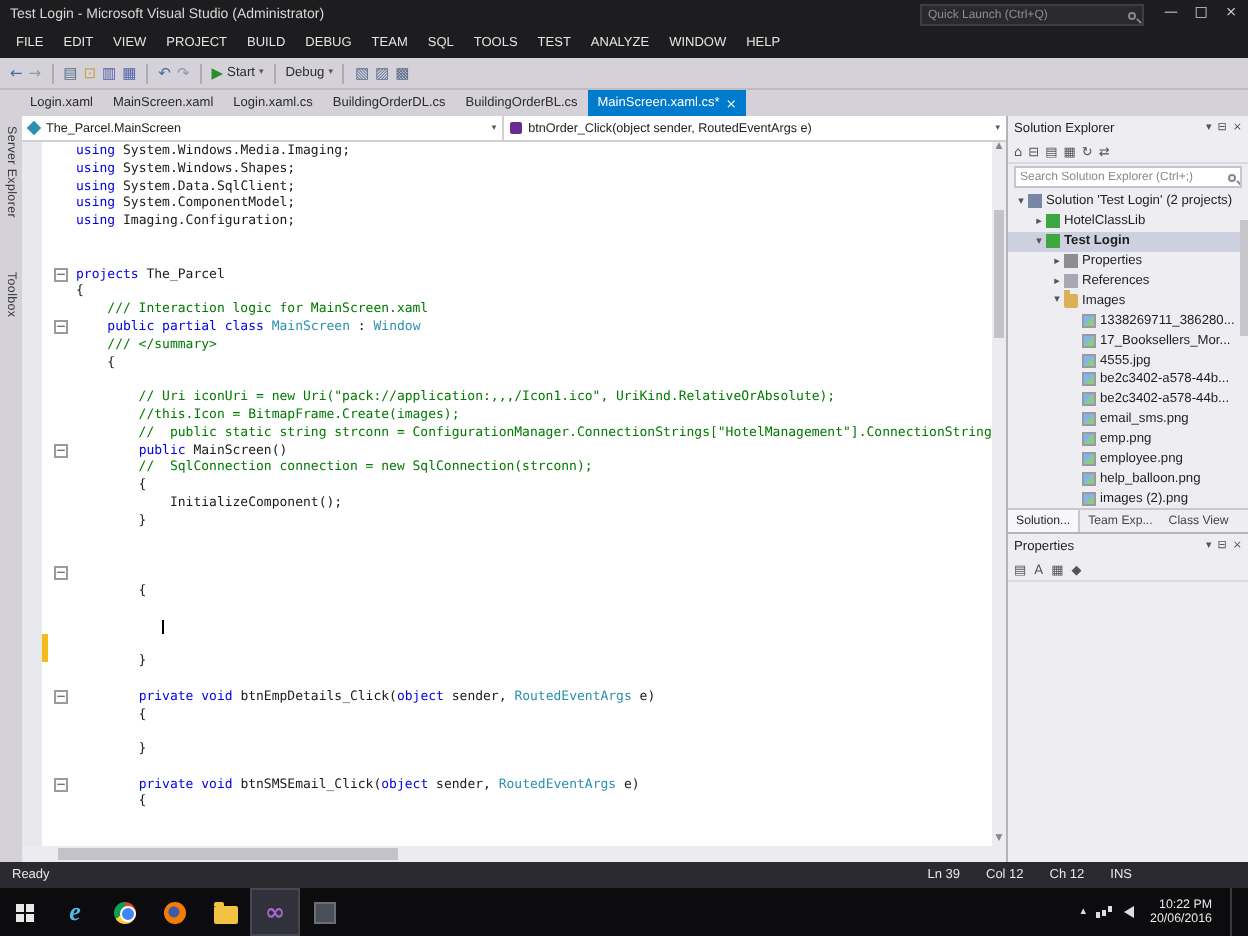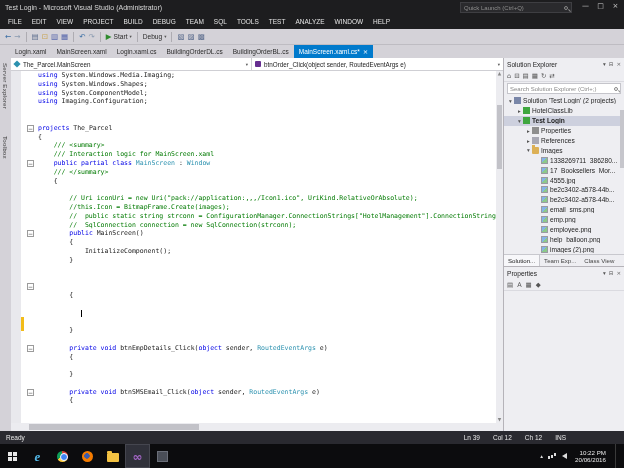--- a/index.html
+++ b/index.html
@@ -258,37 +258,37 @@
         </div>
       </div>
       <div id="codearea">
         <div id="iconmargin"></div>
         <div id="trackmargin">
           <div id="changemark"></div>
         </div>
         <div id="codelines">
             <div class="code-line"><span class="code-text"><span class="tk-k">using</span><span class="tk-p"> System.Windows.Media.Imaging;</span></span></div>
             <div class="code-line"><span class="code-text"><span class="tk-k">using</span><span class="tk-p"> System.Windows.Shapes;</span></span></div>
+            <div class="code-line"><span class="code-text"><span class="tk-k">using</span><span class="tk-p"> System.Data.SqlClient;</span></span></div>
             <div class="code-line"><span class="code-text"><span class="tk-k">using</span><span class="tk-p"> System.ComponentModel;</span></span></div>
             <div class="code-line"><span class="code-text"><span class="tk-k">using</span><span class="tk-p"> Imaging.Configuration;</span></span></div>
             <div class="code-line"><span class="code-text"></span></div>
             <div class="code-line"><span class="code-text"></span></div>
             <div class="code-line"><span class="fold-box">−</span><span class="code-text"><span class="tk-k">projects</span><span class="tk-p"> The_Parcel</span></span></div>
             <div class="code-line"><span class="code-text"><span class="tk-p">{</span></span></div>
-            <div class="code-line"><span class="code-text"><span class="tk-c">    /// &lt;summary&gt;</span></span></div>
             <div class="code-line"><span class="code-text"><span class="tk-c">    /// Interaction logic for MainScreen.xaml</span></span></div>
             <div class="code-line"><span class="fold-box">−</span><span class="code-text"><span class="tk-p">    </span><span class="tk-k">public partial class</span><span class="tk-p"> </span><span class="tk-t">MainScreen</span><span class="tk-p"> : </span><span class="tk-t">Window</span></span></div>
             <div class="code-line"><span class="code-text"><span class="tk-c">    /// &lt;/summary&gt;</span></span></div>
             <div class="code-line"><span class="code-text"><span class="tk-p">    {</span></span></div>
             <div class="code-line"><span class="code-text"></span></div>
             <div class="code-line"><span class="code-text"><span class="tk-c">        // Uri iconUri = new Uri("pack://application:,,,/Icon1.ico", UriKind.RelativeOrAbsolute);</span></span></div>
             <div class="code-line"><span class="code-text"><span class="tk-c">        //this.Icon = BitmapFrame.Create(images);</span></span></div>
             <div class="code-line"><span class="code-text"><span class="tk-c">        //  public static string strconn = ConfigurationManager.ConnectionStrings["HotelManagement"].ConnectionString;</span></span></div>
+            <div class="code-line"><span class="fold-box">−</span><span class="code-text"><span class="tk-p">        </span><span class="tk-k">public</span><span class="tk-p"> MainScreen()</span></span></div>
             <div class="code-line"><span class="code-text"><span class="tk-c">        //  SqlConnection connection = new SqlConnection(strconn);</span></span></div>
-            <div class="code-line"><span class="fold-box">−</span><span class="code-text"><span class="tk-p">        </span><span class="tk-k">public</span><span class="tk-p"> MainScreen()</span></span></div>
             <div class="code-line"><span class="code-text"><span class="tk-p">        {</span></span></div>
             <div class="code-line"><span class="code-text"><span class="tk-p">            InitializeComponent();</span></span></div>
             <div class="code-line"><span class="code-text"><span class="tk-p">        }</span></span></div>
             <div class="code-line"><span class="code-text"></span></div>
             <div class="code-line"><span class="code-text"></span></div>
             <div class="code-line"><span class="fold-box">−</span></div>
             <div class="code-line"><span class="code-text"><span class="tk-p">        {</span></span></div>
             <div class="code-line"><span class="code-text"></span></div>
             <div class="code-line"><span class="code-text"><span class="tk-p">           </span><span class="caret"></span></span></div>
             <div class="code-line"><span class="code-text"></span></div>

